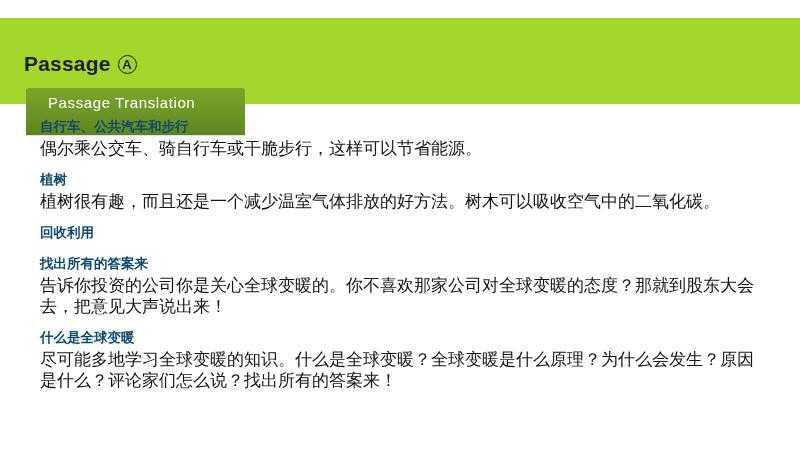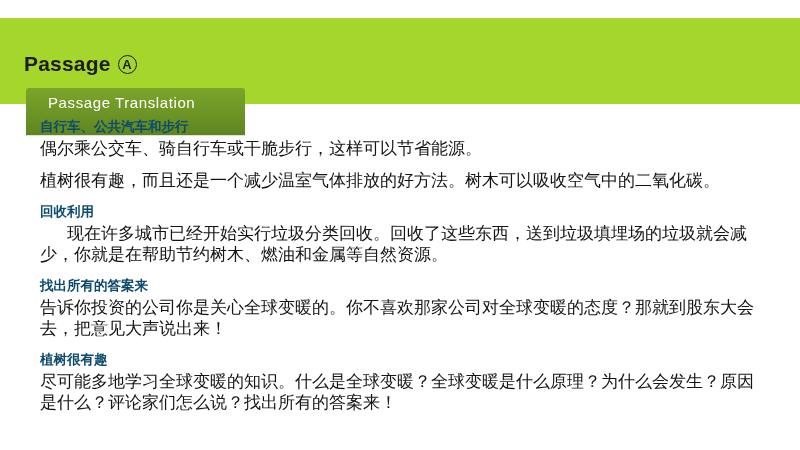--- a/index.html
+++ b/index.html
@@ -106,32 +106,32 @@
   </div>
 
   <div class="content">
 
     <div class="block">
       <div class="block-heading">自行车、公共汽车和步行</div>
       <div class="block-body">偶尔乘公交车、骑自行车或干脆步行，这样可以节省能源。</div>
     </div>
 
     <div class="block">
+      <div class="block-heading">植树</div>
       <div class="block-body">植树很有趣，而且还是一个减少温室气体排放的好方法。树木可以吸收空气中的二氧化碳。</div>
     </div>
 
     <div class="block">
       <div class="block-heading">回收利用</div>
-      <div class="block-body indent">现在许多城市已经开始实行垃圾分类回收。回收了这些东西，送到垃圾填埋场的垃圾就会减少，你就是在帮助节约树木、燃油和金属等自然资源。</div>
     </div>
 
     <div class="block">
       <div class="block-heading">找出所有的答案来</div>
       <div class="block-body">告诉你投资的公司你是关心全球变暖的。你不喜欢那家公司对全球变暖的态度？那就到股东大会去，把意见大声说出来！</div>
     </div>
 
     <div class="block">
-      <div class="block-heading">植树很有趣</div>
+      <div class="block-heading">什么是全球变暖</div>
       <div class="block-body">尽可能多地学习全球变暖的知识。什么是全球变暖？全球变暖是什么原理？为什么会发生？原因是什么？评论家们怎么说？找出所有的答案来！</div>
     </div>
 
   </div>
 </div>
 
 </body></html>

